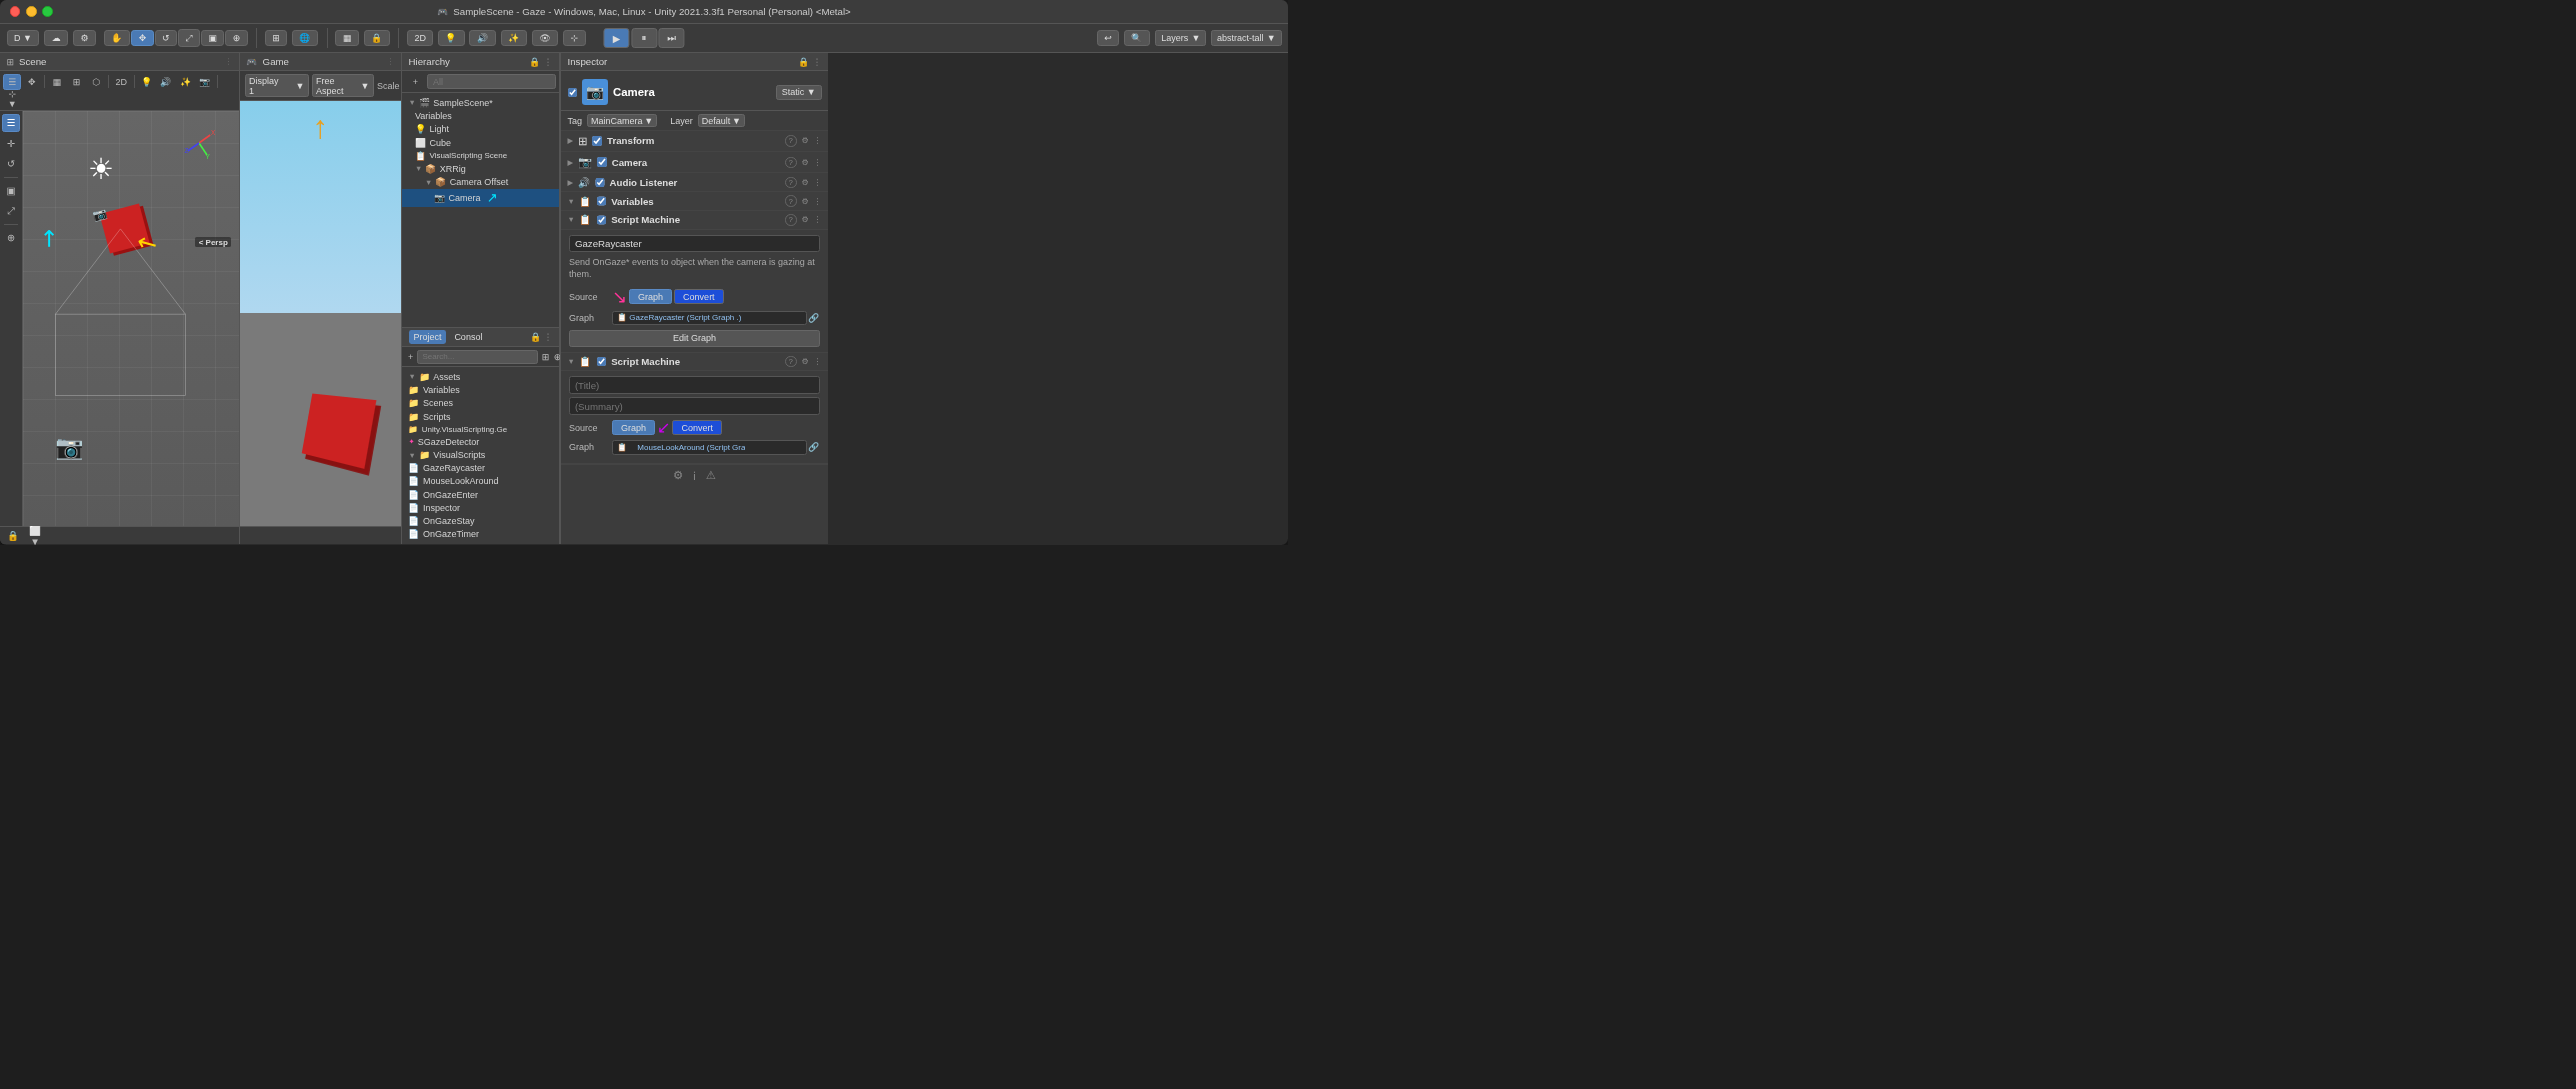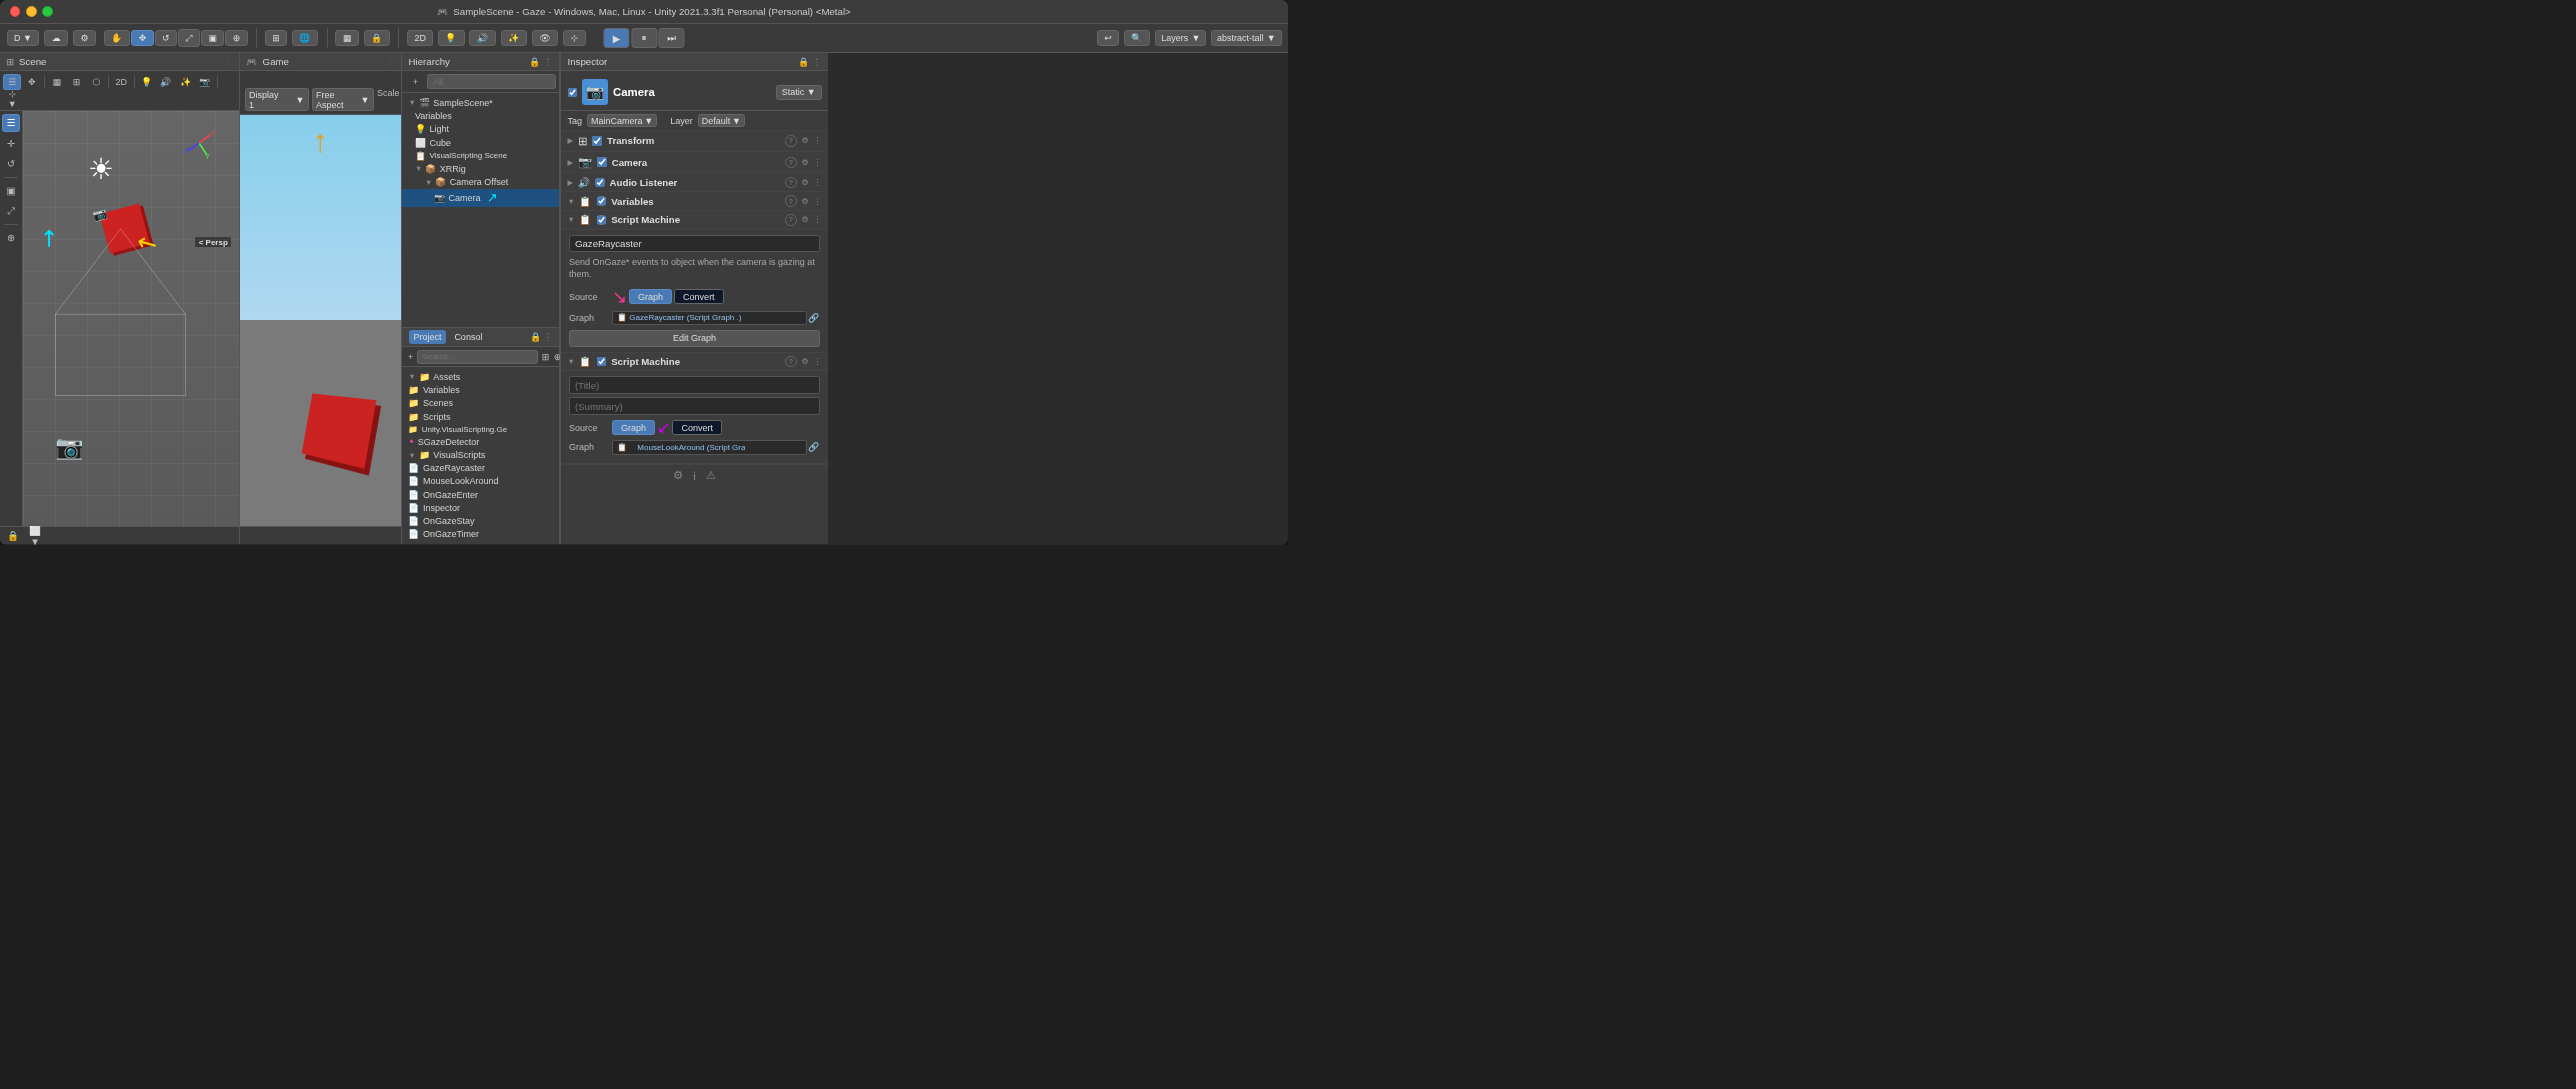--- a/index.html
+++ b/index.html
@@ -256,21 +256,20 @@
       background: #555;
       border: 0.8px solid #666;
       color: #ddd;
       padding: 0.8px 3.2px;
       border-radius: 2.4px;
       font-size: 9px;
       cursor: pointer;
       display: flex;
       align-items: center;
       gap: 17px;
-      margin-top: 14px;
     }
     .game-viewport {
       flex: 1;
       position: relative;
       overflow: hidden;
     }
     .game-sky {
       width: 100%;
       height: 50%;
       background: linear-gradient(180deg, #87ceeb 0%, #b0d8f0 100%);
@@ -498,21 +497,21 @@
       background: #555;
       border: 0.8px solid #666;
       color: #ddd;
       padding: 1.6px 8px;
       border-radius: 2.4px;
       font-size: 9px;
       cursor: pointer;
     }
     .sm-source-btn.active { background: #4a7ab5; border-color: #5a8ac5; }
     .sm-convert-btn {
-      background: #0f172a;
+      background: #1d4ed8;
       border: 0.8px solid #666;
       color: #ddd;
       padding: 1.6px 8px;
       border-radius: 2.4px;
       font-size: 9px;
       cursor: pointer;
     }
     .sm-graph-field {
       flex: 1;
       background: #2a2a2a;

